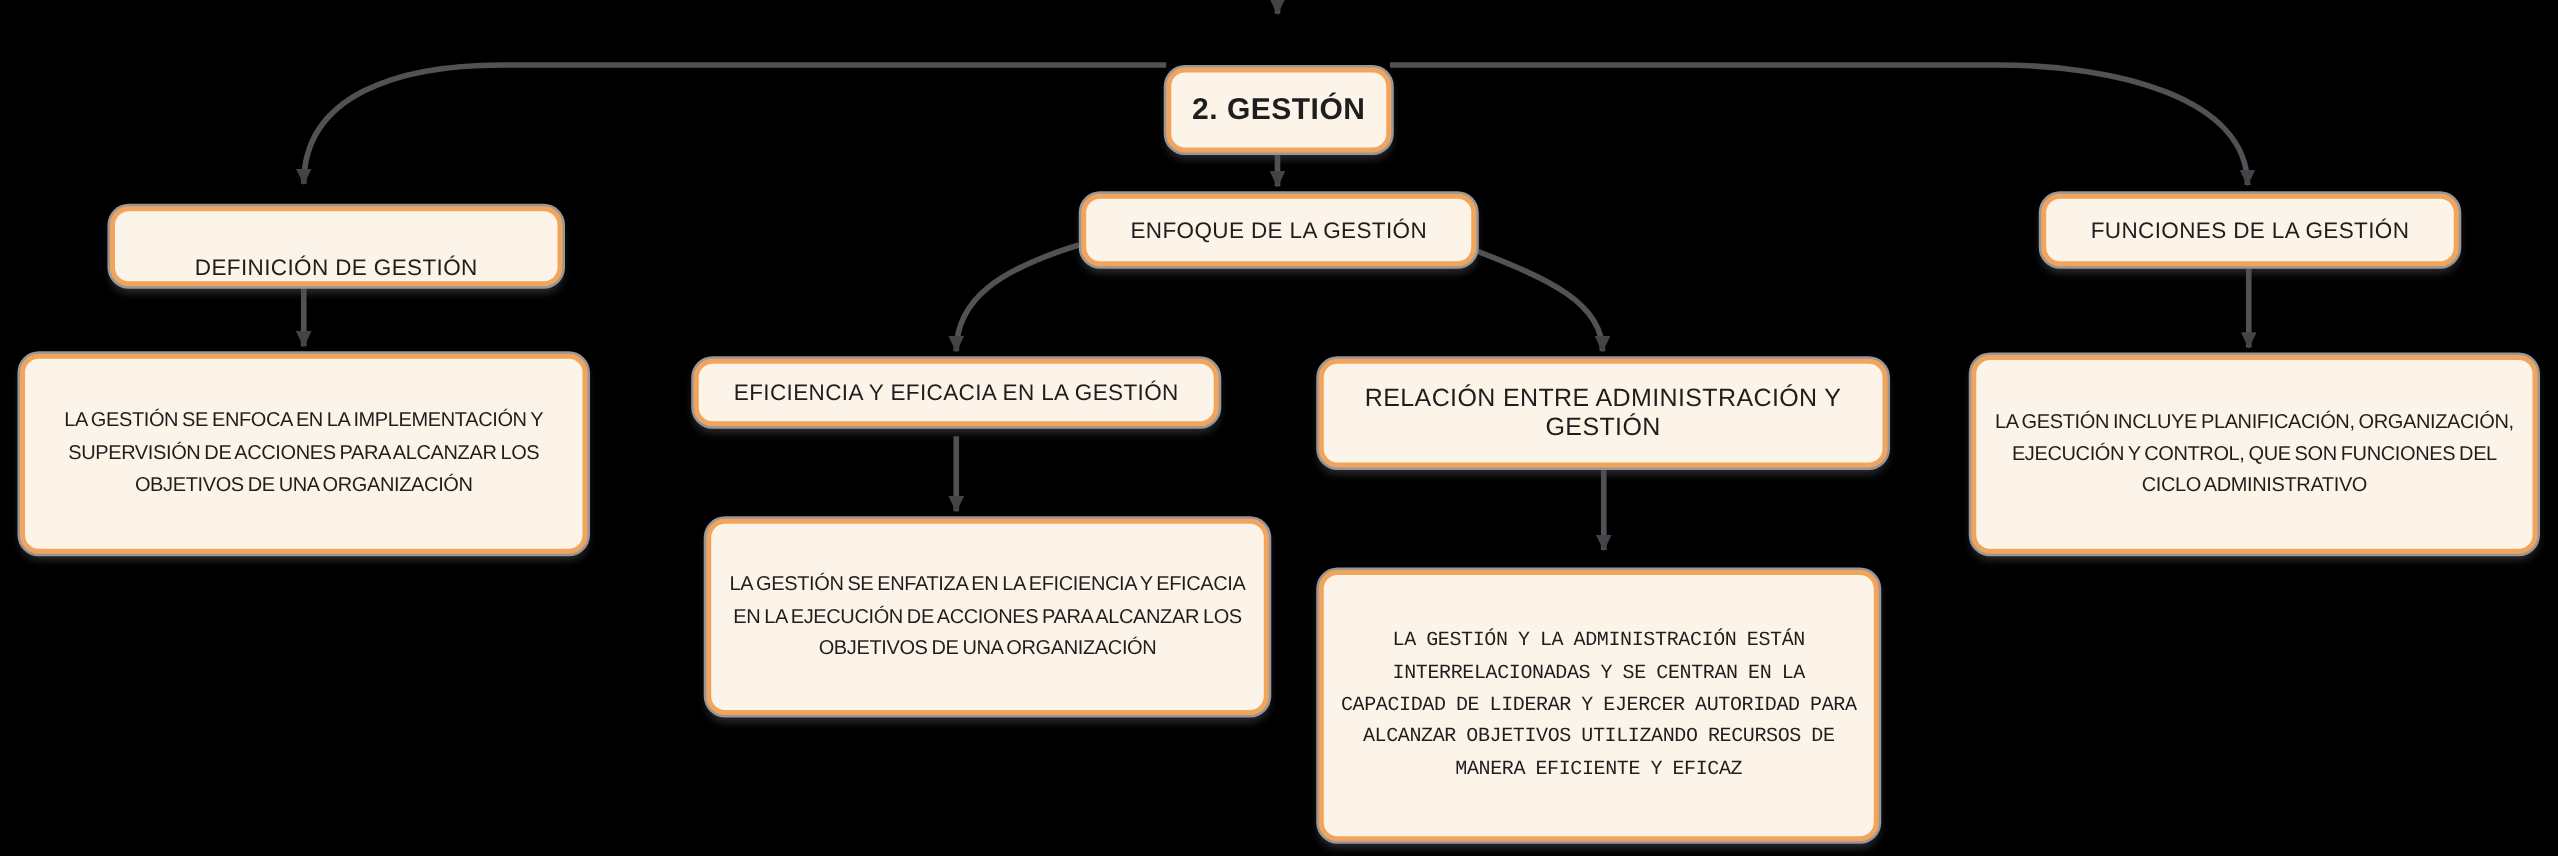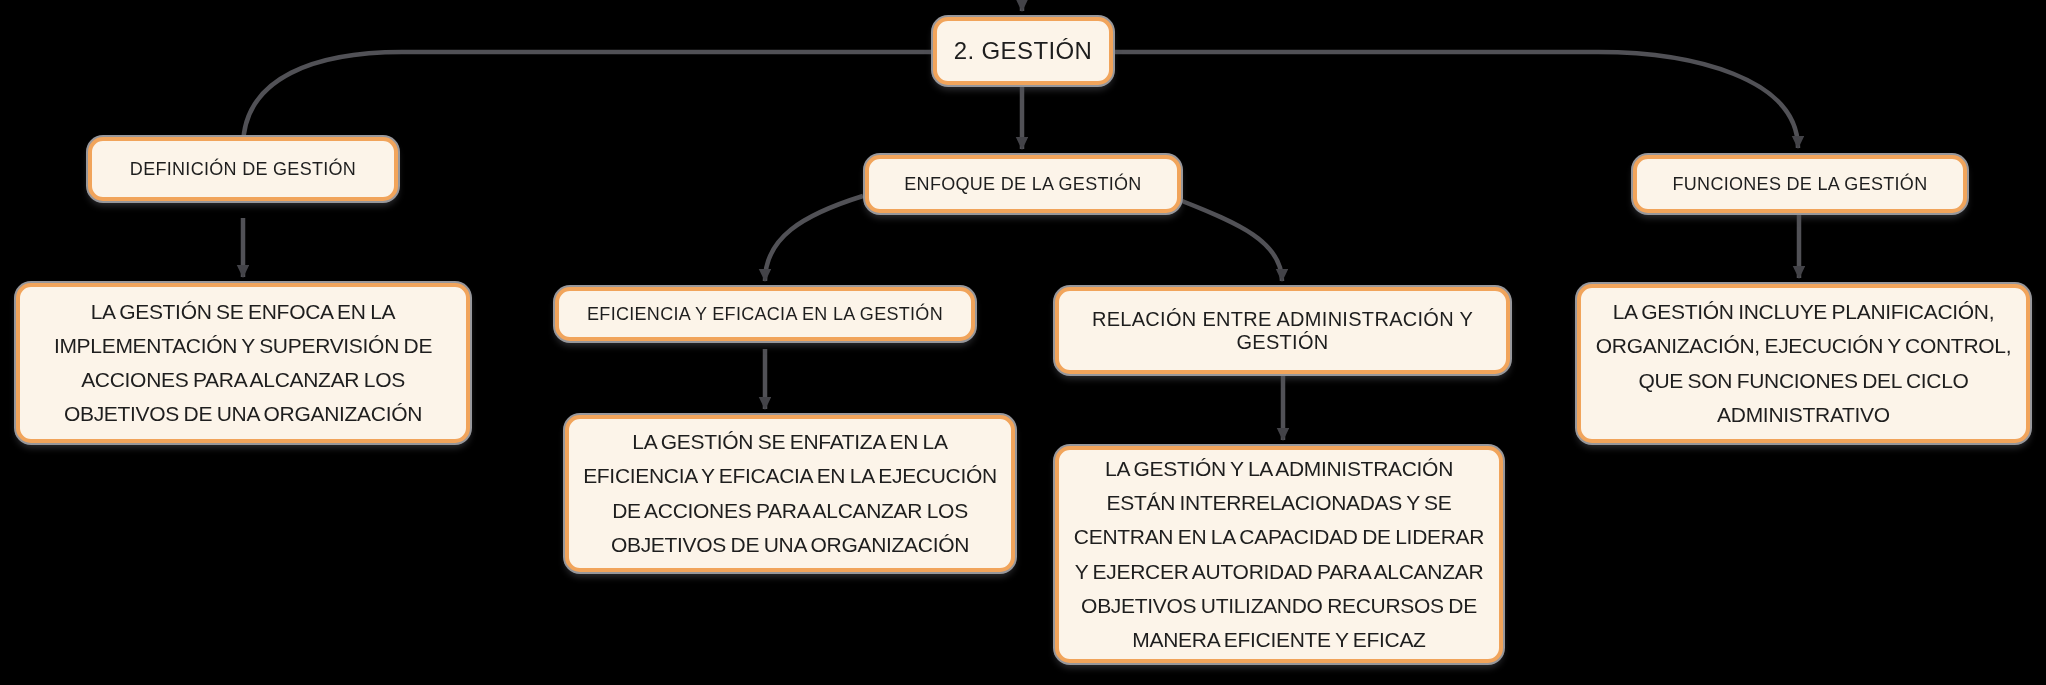--- a/index.html
+++ b/index.html
@@ -20,22 +20,22 @@
     background:var(--node_fill);
     border:4px solid var(--node_border);
     border-radius:15px;
     box-shadow:0 0 0 2px var(--node_outline),0 5px 7px rgba(80,80,85,.55);
     color:var(--text);
     display:flex;align-items:center;justify-content:center;
     text-align:center;
   }
   .title{font-size:18px;letter-spacing:.3px;}
   .t-sm{font-size:20px;}
-  .root{font-size:24px;font-weight:normal;letter-spacing:.4px;}
-  .note{font-size:21px;line-height:1.62;letter-spacing:-.3px;word-spacing:-1px;padding:6px 10px;}
+  .root{font-size:24px;font-weight:bold;letter-spacing:.4px;margin-top:37px;}
+  .note{font-size:16px;line-height:1.62;letter-spacing:-.3px;word-spacing:-1px;padding:6px 10px;}
 </style>
 </head>
 <body>
 
 <svg id="edges" viewBox="0 0 2046 685" xmlns="http://www.w3.org/2000/svg">
   <defs>
     <marker id="arrowhead" markerWidth="3" markerHeight="2.9" refX="2.7" refY="1.4" orient="auto">
       <path d="M0,0 L2.9,1.4 L0,2.8 Z"></path>
     </marker>
   </defs>
@@ -48,42 +48,42 @@
   <path class="edge" d="M 1182 201 C 1238 223 1282 242 1282 281"></path>
   <path class="edge" d="M 765 349 V 409"></path>
   <path class="edge" d="M 1283 375 V 440"></path>
   <path class="edge" d="M 1799 214 V 278"></path>
 </svg>
 
 <div class="node root" style="left:933px;top:17px;width:180px;height:68px;">
   <span>2. GESTIÓN</span>
 </div>
 
-<div class="node title" style="left:88px;top:137px;width:310px;height:64px;">
+<div class="node title" style="left:88px;top:165px;width:362px;height:64px;align-items:flex-end;">
   <span>DEFINICIÓN DE GESTIÓN</span>
 </div>
 <div class="node note" style="left:16px;top:283px;width:454px;height:160px;">
   <span>LA GESTIÓN SE ENFOCA EN LA IMPLEMENTACIÓN Y SUPERVISIÓN DE ACCIONES PARA ALCANZAR LOS OBJETIVOS DE UNA ORGANIZACIÓN</span>
 </div>
 
 <div class="node title" style="left:865px;top:155px;width:316px;height:58px;">
   <span>ENFOQUE DE LA GESTIÓN</span>
 </div>
 
 <div class="node title" style="left:555px;top:287px;width:420px;height:54px;">
   <span>EFICIENCIA Y EFICACIA EN LA GESTIÓN</span>
 </div>
 <div class="node note" style="left:540px;top:415px;width:450px;height:157px;margin-left:25px;">
   <span>LA GESTIÓN SE ENFATIZA EN LA EFICIENCIA Y EFICACIA EN LA EJECUCIÓN DE ACCIONES PARA ALCANZAR LOS OBJETIVOS DE UNA ORGANIZACIÓN</span>
 </div>
 
 <div class="node title t-sm" style="left:1055px;top:287px;width:455px;height:87px;">
   <span>RELACIÓN ENTRE ADMINISTRACIÓN Y GESTIÓN</span>
 </div>
-<div class="node note" style="left:1055px;top:446px;width:448px;height:217px;">
+<div class="node note" style="left:1055px;top:456px;width:448px;height:217px;font-family:Liberation Mono, monospace;">
   <span>LA GESTIÓN Y LA ADMINISTRACIÓN ESTÁN INTERRELACIONADAS Y SE CENTRAN EN LA CAPACIDAD DE LIDERAR Y EJERCER AUTORIDAD PARA ALCANZAR OBJETIVOS UTILIZANDO RECURSOS DE MANERA EFICIENTE Y EFICAZ</span>
 </div>
 
 <div class="node title" style="left:1633px;top:155px;width:334px;height:58px;">
   <span>FUNCIONES DE LA GESTIÓN</span>
 </div>
 <div class="node note" style="left:1577px;top:284px;width:453px;height:159px;">
   <span>LA GESTIÓN INCLUYE PLANIFICACIÓN, ORGANIZACIÓN, EJECUCIÓN Y CONTROL, QUE SON FUNCIONES DEL CICLO ADMINISTRATIVO</span>
 </div>
 

